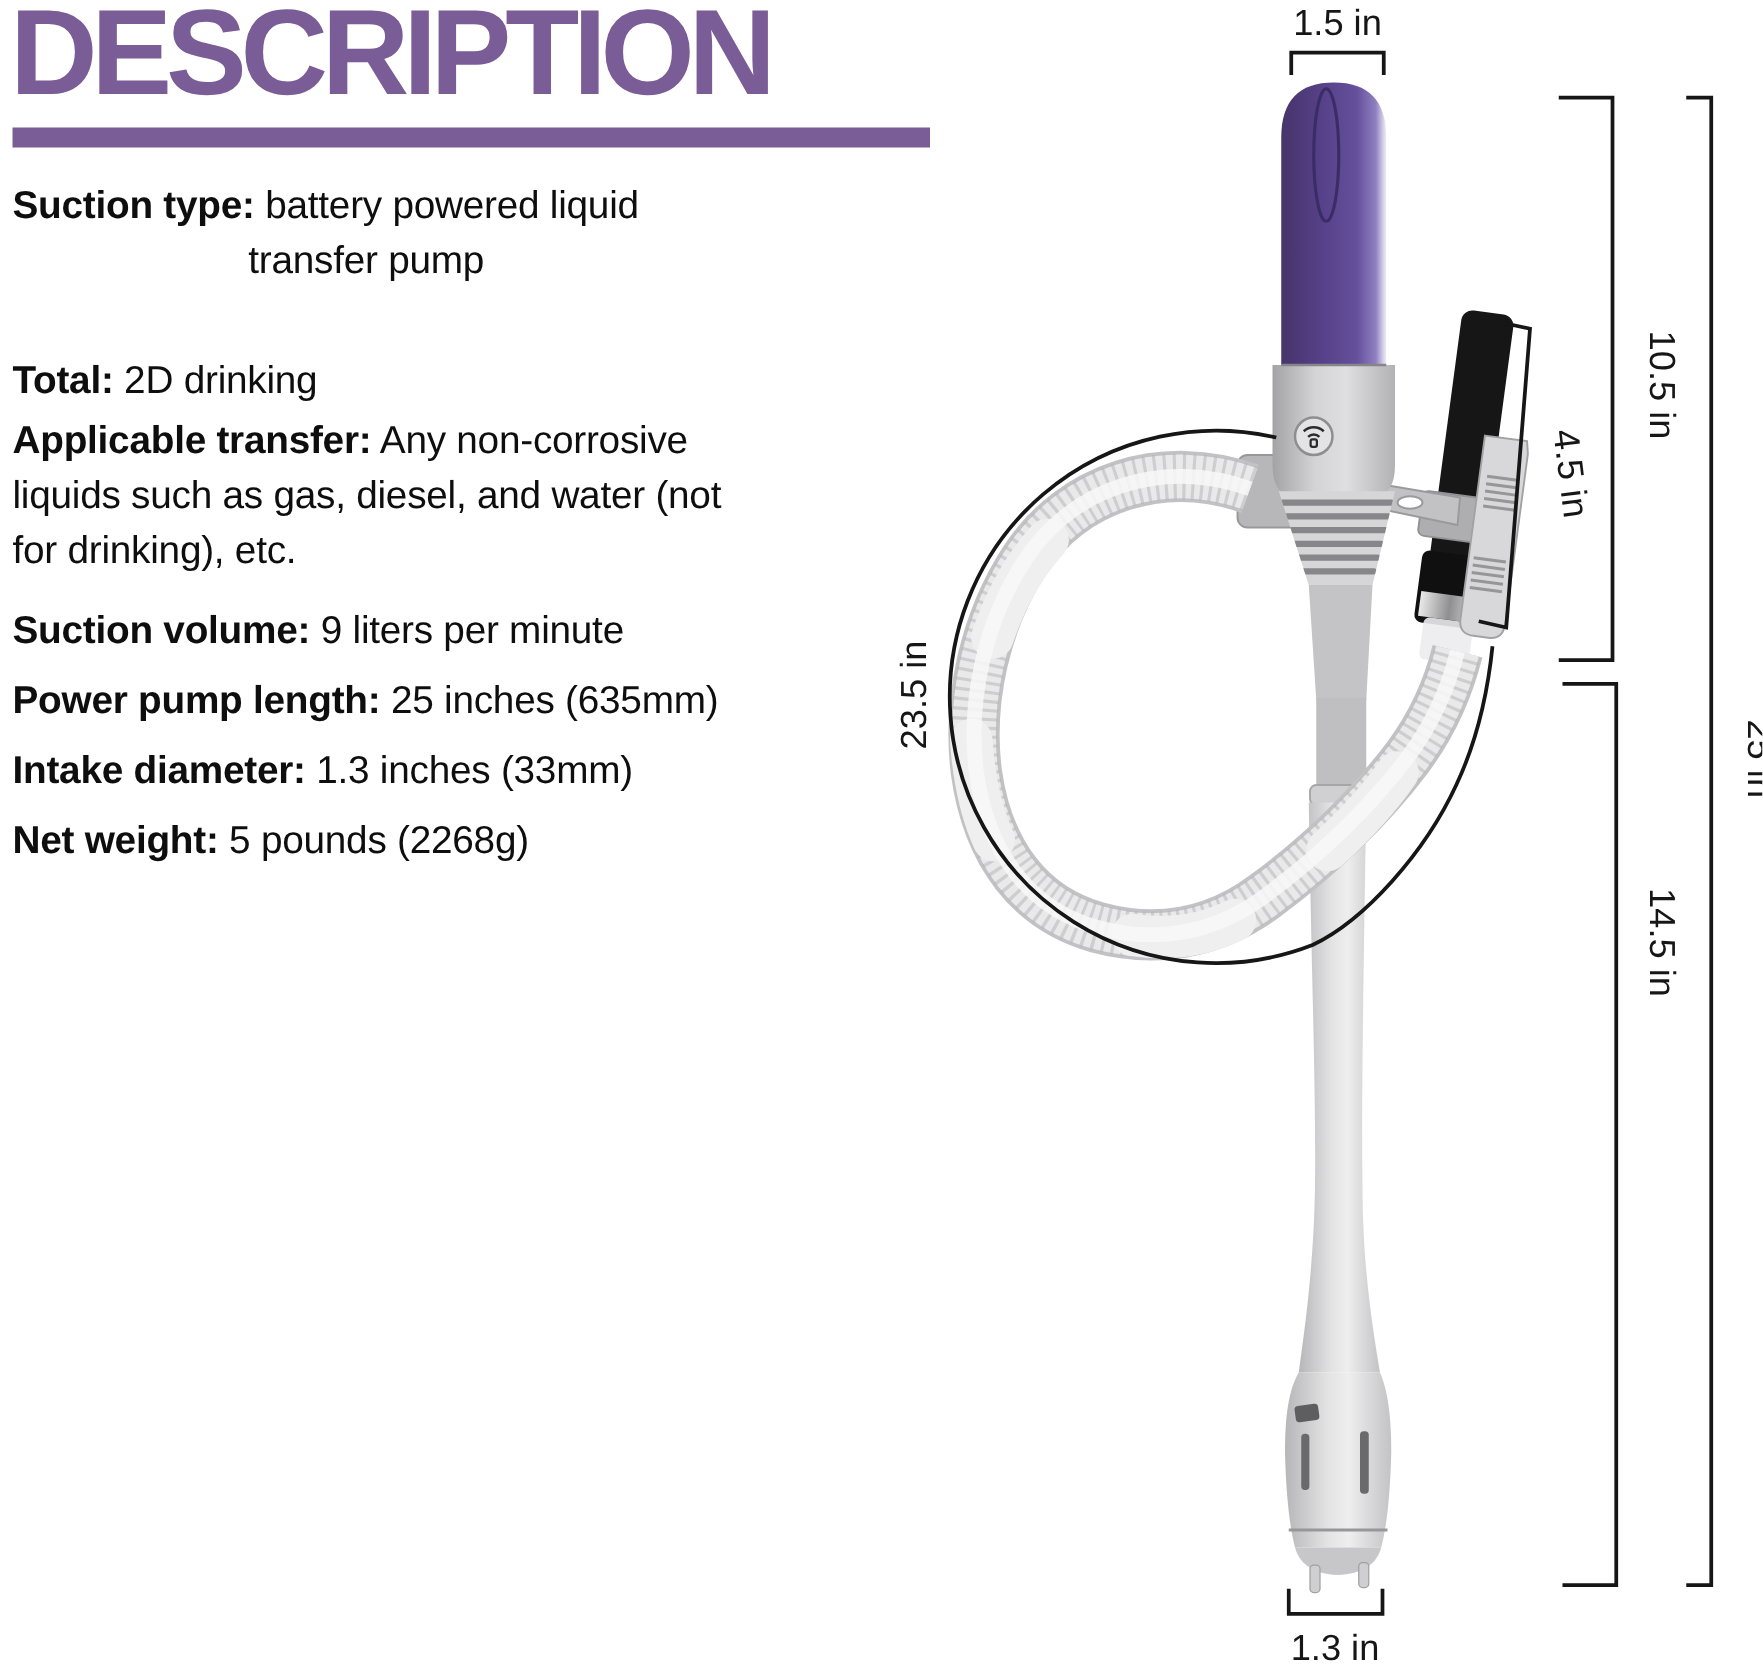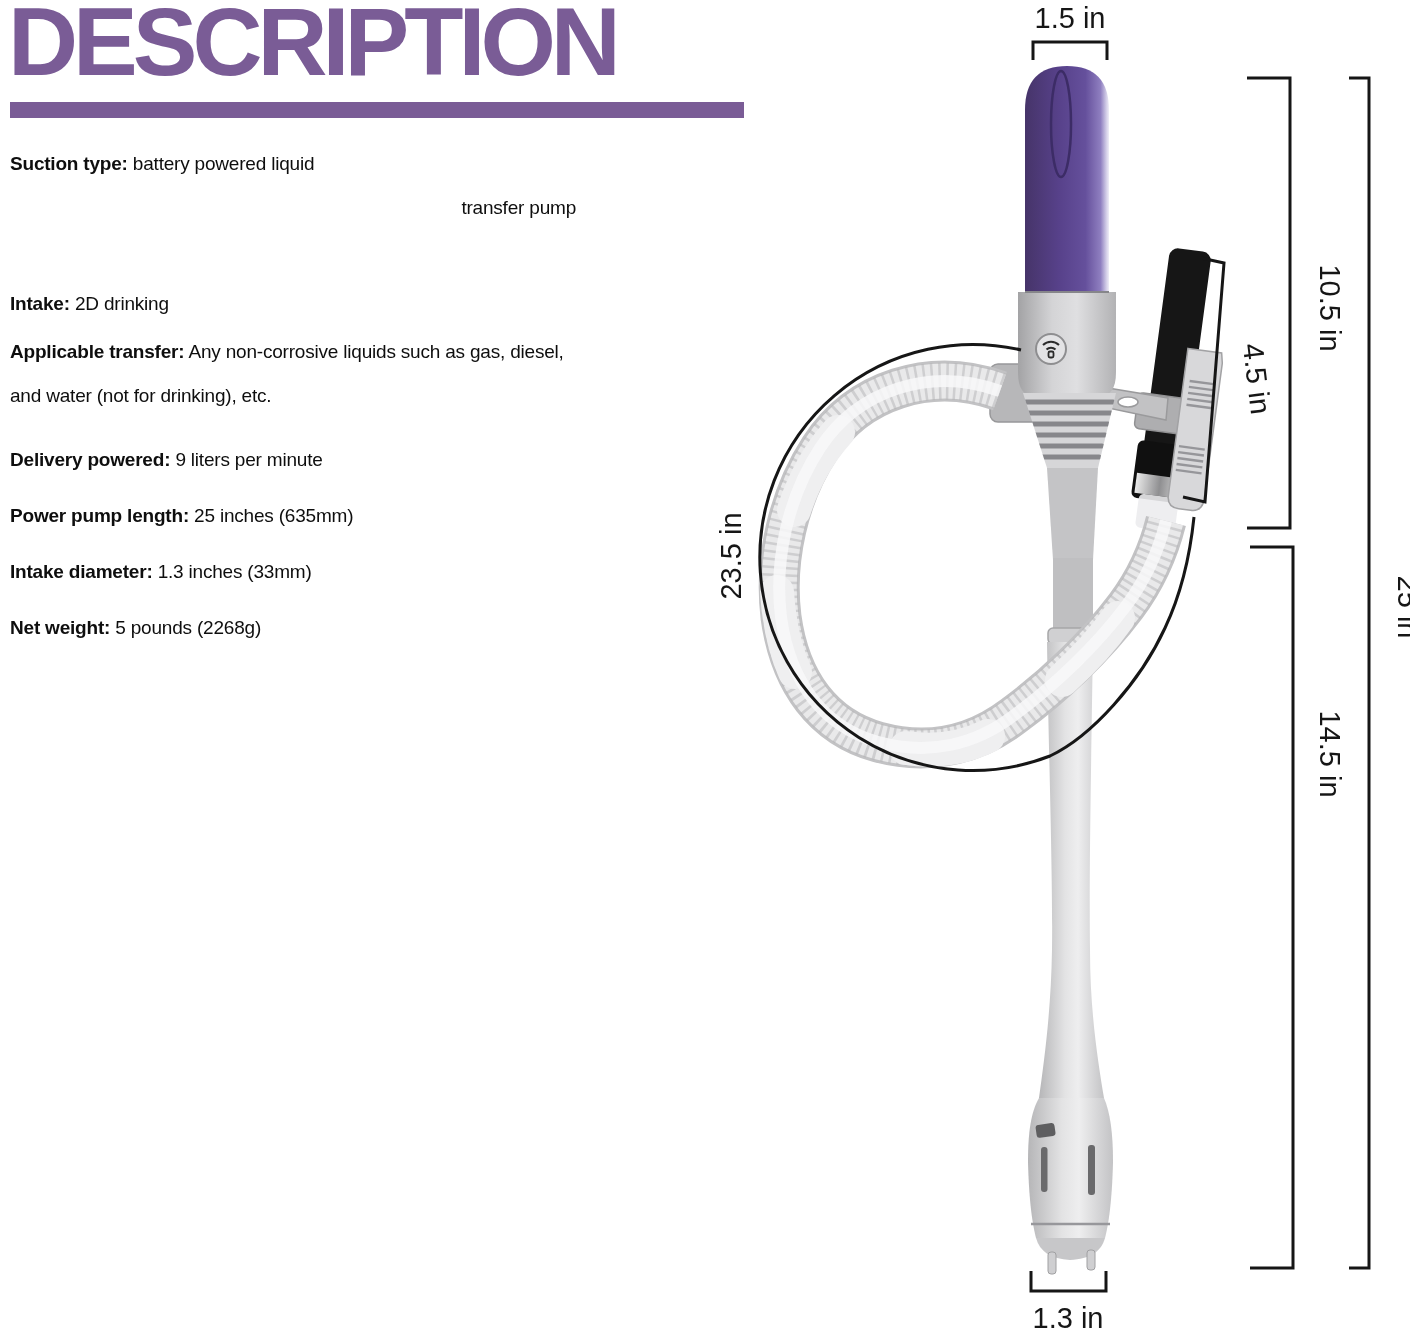--- a/index.html
+++ b/index.html
@@ -10,43 +10,43 @@
   .title{
     position:absolute;left:8px;top:-16px;margin:0;
     font-size:97px;font-weight:700;letter-spacing:-5px;line-height:1.2;
     color:#7a5c96;white-space:nowrap;
   }
   .rule{
     position:absolute;left:10px;top:102px;width:734px;height:16px;background:#7a5c96;
   }
   .specs{
     position:absolute;left:10px;top:142px;width:640px;
-    font-size:19px;letter-spacing:-0.2px;
+    font-size:31px;letter-spacing:-0.2px;
   }
   .specs p{margin:0 0 12px 0;line-height:44px;white-space:nowrap;}
   .specs strong{font-weight:700;}
   p.suction{margin-bottom:52px;width:566px;}
-  p.suction .l2{display:block;text-align:right;}
+  p.suction .l2{display:block;text-align:center;}
   p.power{margin-bottom:4px;}
   p.applicable{white-space:normal;width:580px;margin-bottom:20px;}
   .figure{position:absolute;left:700px;top:0;width:710px;height:1333px;}
   .dim{font-size:29px;fill:#161616;}
   .dimline{stroke:#161616;stroke-width:3;fill:none;}
 </style>
 </head>
 <body>
 
 <h1 class="title">DESCRIPTION</h1>
 <div class="rule"></div>
 
 <section class="specs">
   <p class="suction"><strong>Suction type:</strong> <span>battery powered liquid</span><span class="l2">transfer pump</span></p>
-  <p class="power"><strong>Intake:</strong> <span>2D drinking</span></p>
+  <p class="power"><strong>Total:</strong> <span>2D drinking</span></p>
   <p class="applicable"><strong>Applicable transfer:</strong> <span>Any non-corrosive liquids such as gas, diesel, and water (not for drinking), etc.</span></p>
-  <p><strong>Delivery powered:</strong> <span>9 liters per minute</span></p>
+  <p><strong>Suction volume:</strong> <span>9 liters per minute</span></p>
   <p><strong>Power pump length:</strong> <span>25 inches (635mm)</span></p>
   <p><strong>Intake diameter:</strong> <span>1.3 inches (33mm)</span></p>
   <p><strong>Net weight:</strong> <span>5 pounds (2268g)</span></p>
 </section>
 
 <svg class="figure" viewBox="700 0 710 1333" xmlns="http://www.w3.org/2000/svg">
   <defs>
     <linearGradient id="gradPurple" x1="0" y1="0" x2="1" y2="0">
       <stop offset="0" stop-color="#463469"></stop>
         <stop offset="0.4" stop-color="#57418a"></stop>

